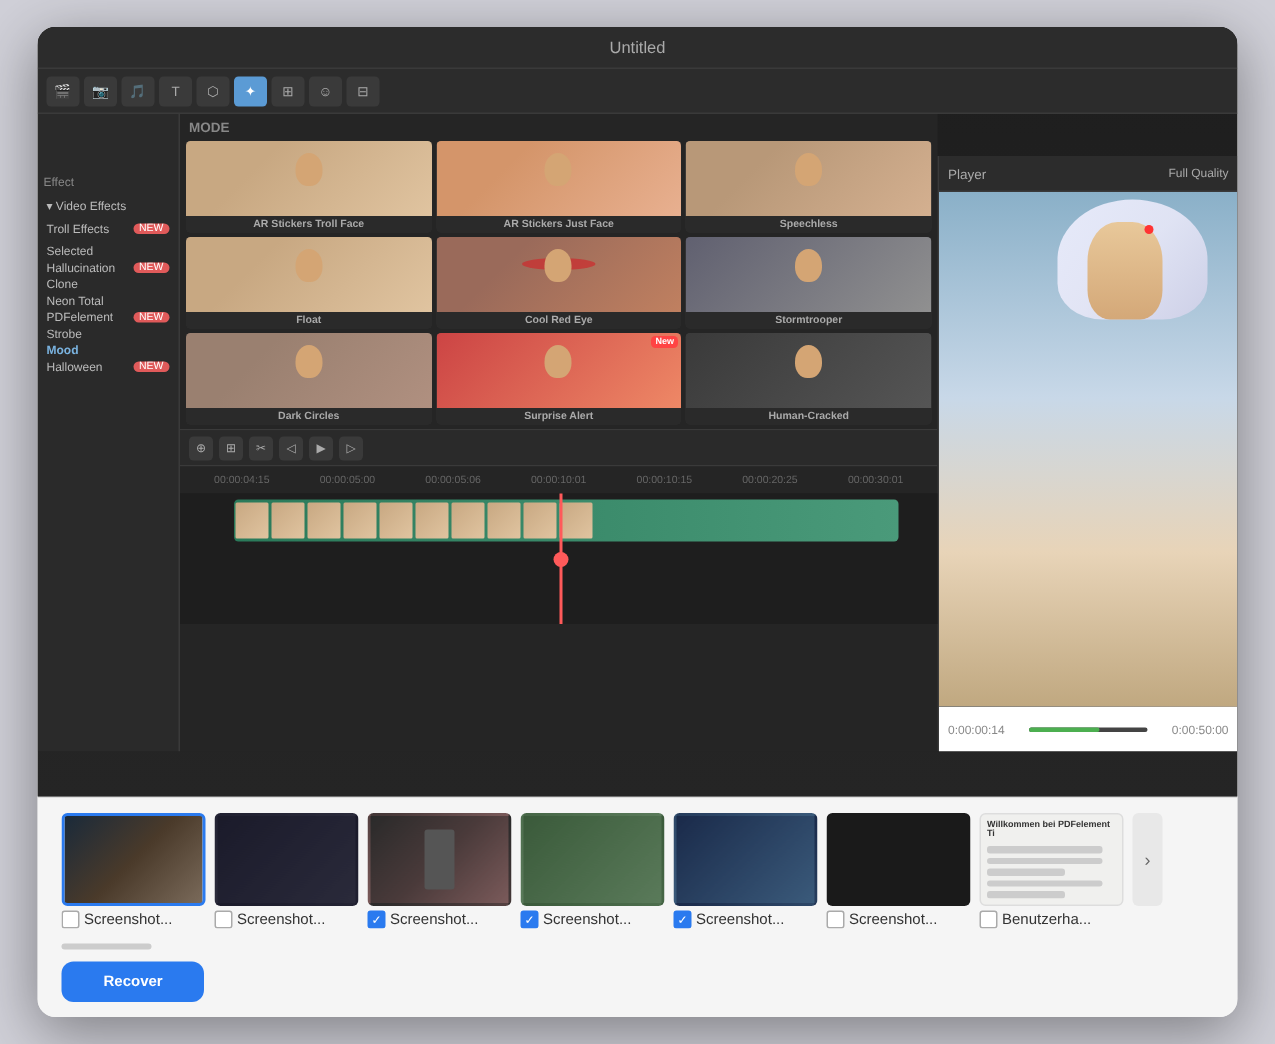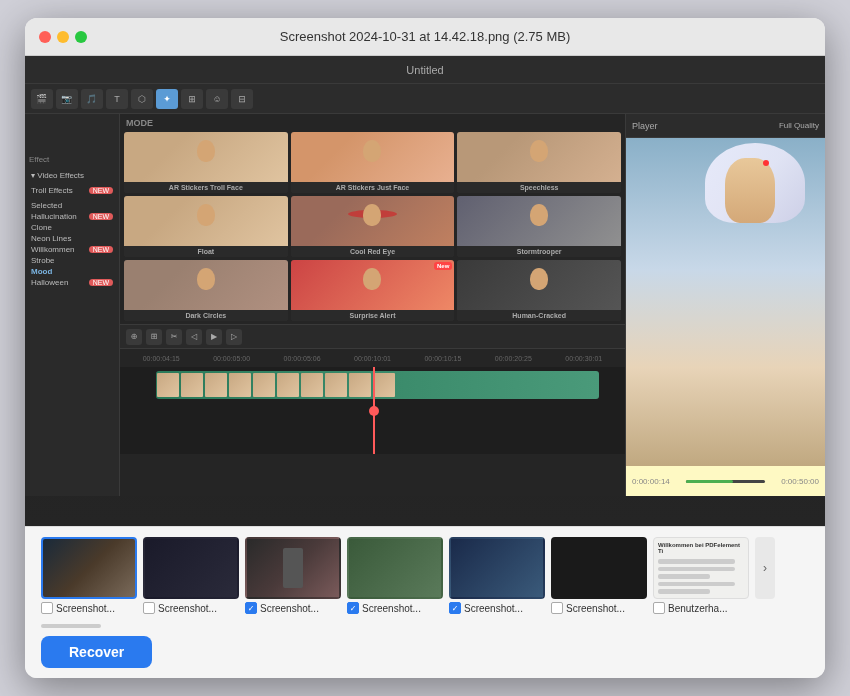--- a/index.html
+++ b/index.html
@@ -242,41 +242,42 @@
       padding: 1px 3px;
       border-radius: 3px;
     }
     
     .editor-preview {
       width: 200px;
       background: #1a1a1a;
       border-left: 1px solid #3a3a3a;
       display: flex;
       flex-direction: column;
+      margin-top: 28px;
     }
     .preview-topbar {
       height: 24px;
       background: #2c2c2c;
       display: flex;
       align-items: center;
       padding: 0 6px;
       gap: 6px;
       font-size: 9px;
       color: #aaa;
       border-bottom: 1px solid #3a3a3a;
     }
     .preview-video {
       flex: 1;
       background: linear-gradient(135deg, #1a2a3a 0%, #2a3a4a 50%, #c8b090 100%);
       position: relative;
       overflow: hidden;
     }
     .preview-controls {
       height: 30px;
-      background: #fef9c3;
+      background: #ffffff;
       display: flex;
       align-items: center;
       padding: 0 6px;
       gap: 16px;
     }
     .preview-timeline-bar {
       flex: 1;
       height: 3px;
       background: #444;
       border-radius: 2px;
@@ -515,38 +516,30 @@
     .file-info-line {
       font-size: 12px;
       color: #333;
     }
     .recover-btn {
       background: #2a7aef;
       color: white;
       border: none;
       border-radius: 8px;
       padding: 8px 28px;
-      font-size: 14px;
+      font-size: 10px;
       font-weight: 600;
       cursor: pointer;
     }
   </style>
 </head>
 <body>
 
 <div class="window">
 
-  <div class="titlebar">
-    <div class="traffic-lights">
-      <div class="tl tl-red"></div>
-      <div class="tl tl-yellow"></div>
-      <div class="tl tl-green"></div>
-    </div>
-    <span class="titlebar-title">Screenshot 2024-10-31 at 14.42.18.png (2.75 MB)</span>
-  </div>
 
   <div class="main-content">
 
     <div class="editor-area">
       <div class="editor-screenshot">
 
         <div class="editor-topbar">
           <span class="editor-title-text">Untitled</span>
         </div>
 
@@ -583,24 +576,24 @@
               <span>Selected</span>
             </div>
             <div class="sidebar-item-row">
               <span>Hallucination</span>
               <span class="sidebar-badge">NEW</span>
             </div>
             <div class="sidebar-item-row">
               <span>Clone</span>
             </div>
             <div class="sidebar-item-row">
-              <span>Neon Lines</span>
+              <span>Neon Total</span>
             </div>
             <div class="sidebar-item-row">
-              <span>Willkommen</span>
+              <span>PDFelement</span>
               <span class="sidebar-badge">NEW</span>
             </div>
             <div class="sidebar-item-row">
               <span>Strobe</span>
             </div>
             <div class="sidebar-item-row sidebar-item-selected">
               <span>Mood</span>
             </div>
             <div class="sidebar-item-row">
               <span>Halloween</span>

